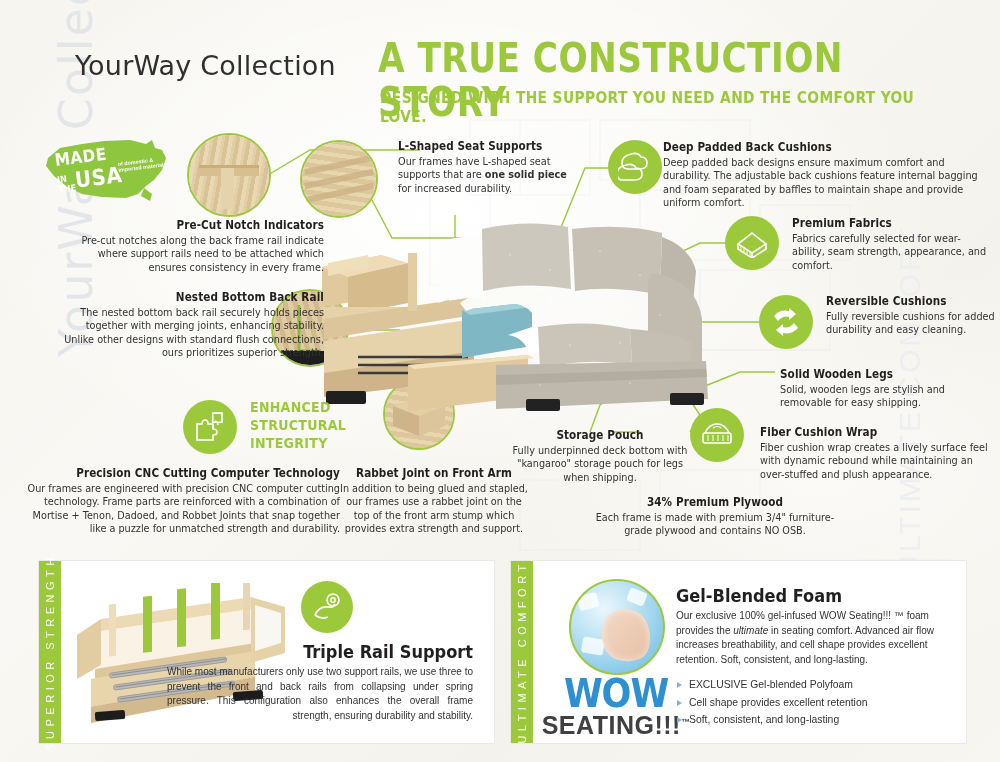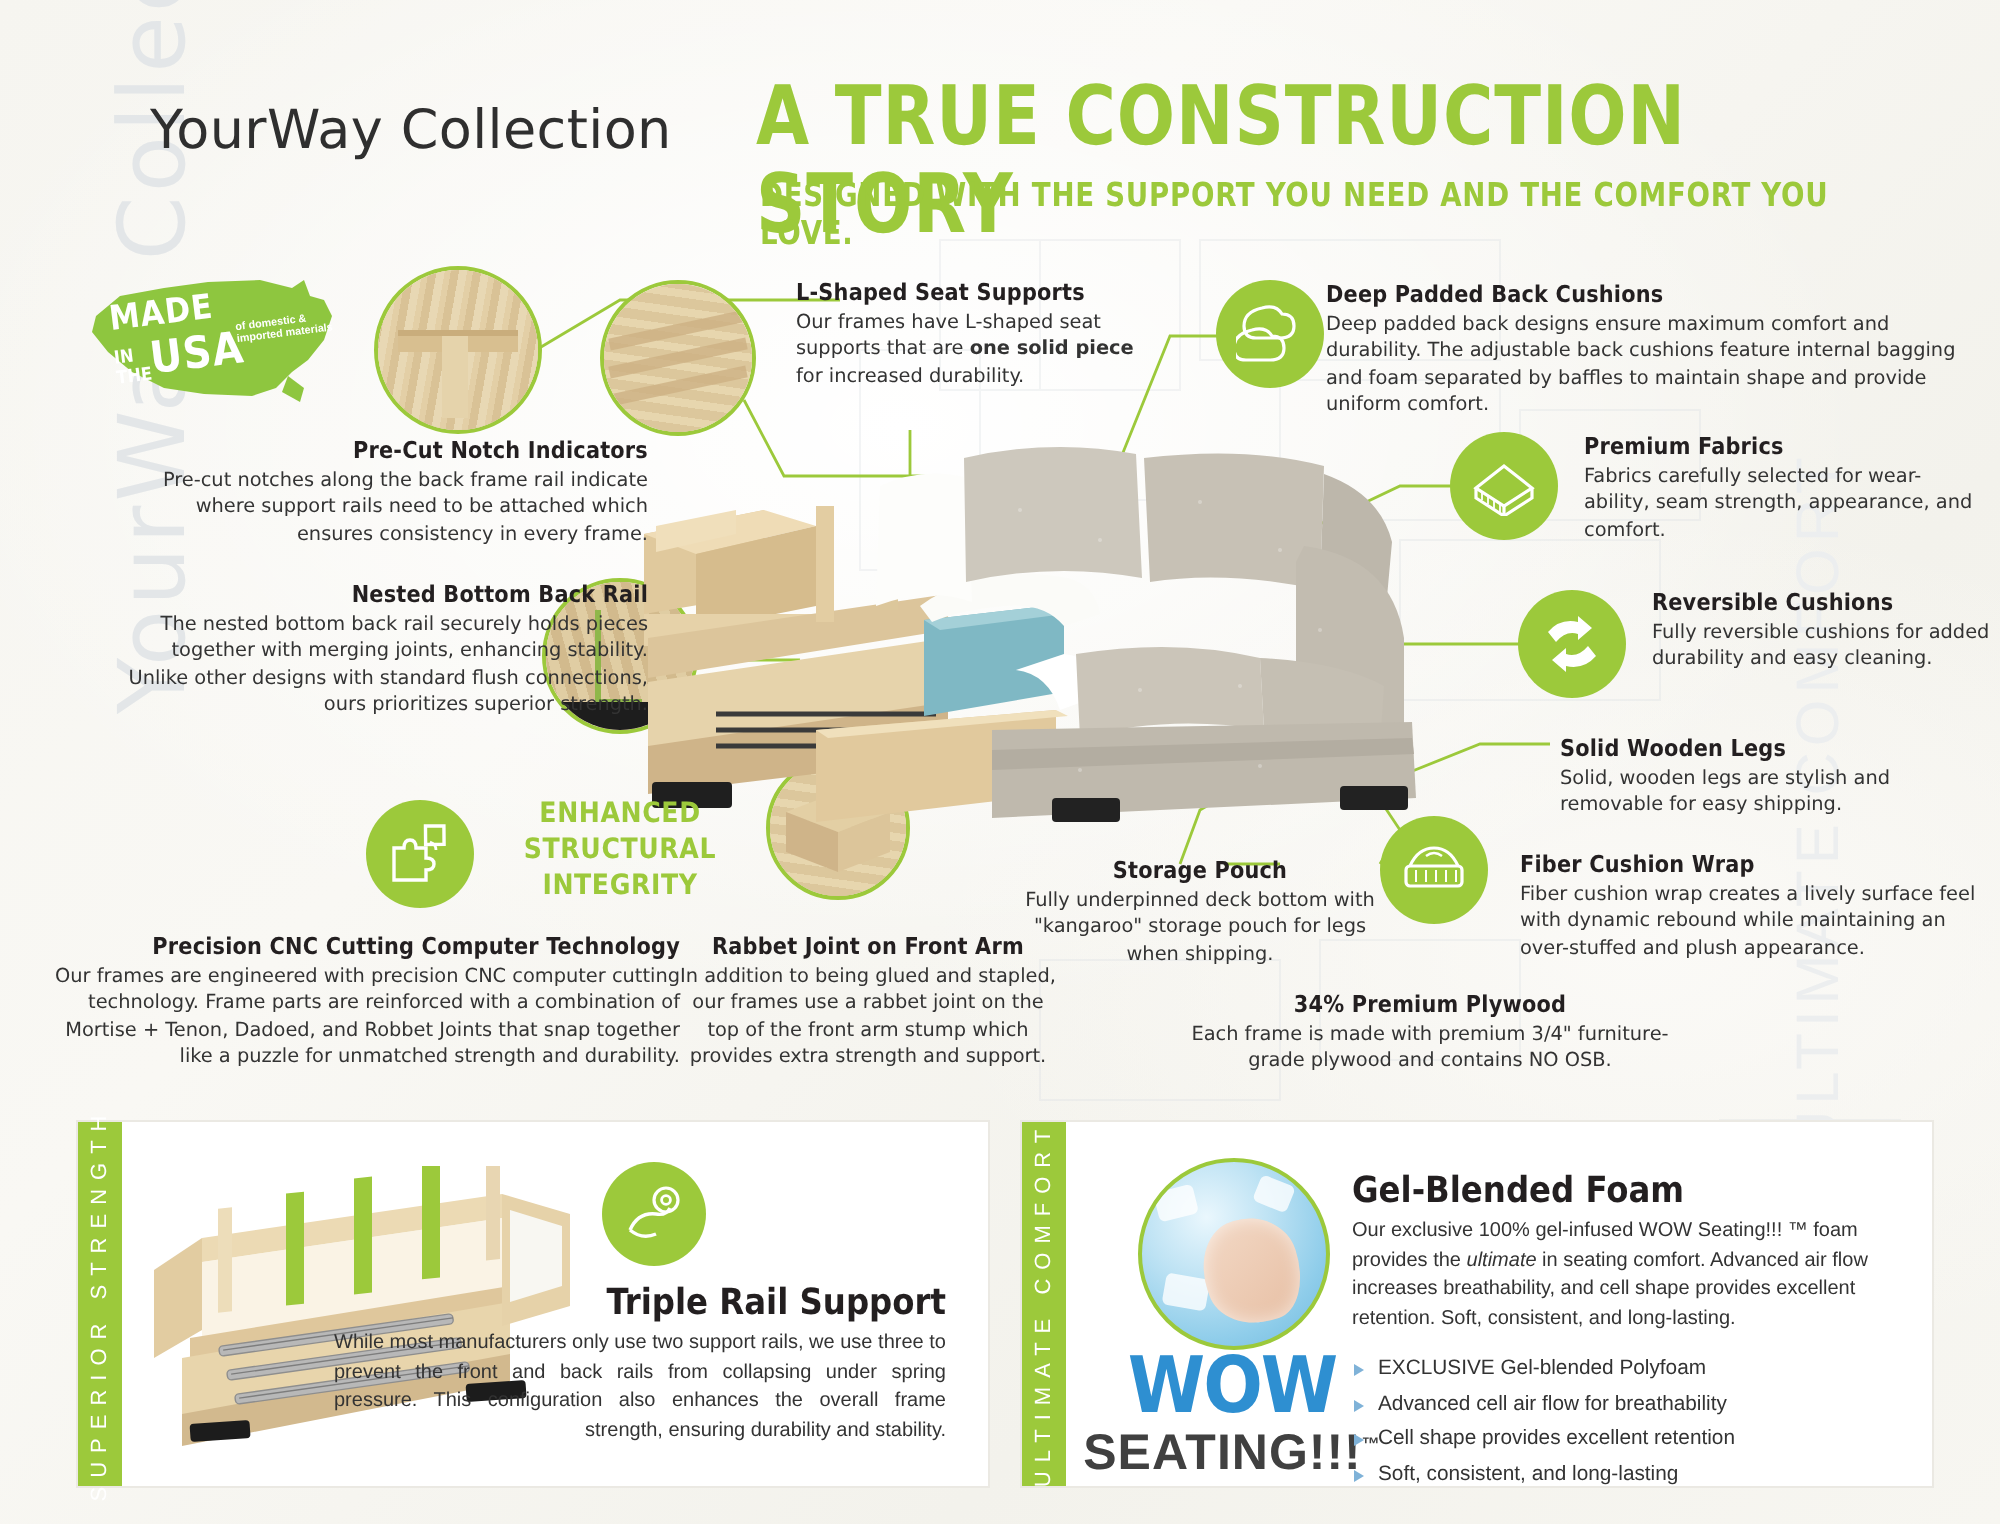--- a/index.html
+++ b/index.html
@@ -113,21 +113,21 @@
       linear-gradient(20deg,#eadcba,#c9b084);}
 
   
   .lines{position:absolute;inset:0;pointer-events:none;}
 
   
   .esi{
     position:absolute;left:250px;top:398px;width:120px;
     font-family:"DejaVu Sans Condensed","DejaVu Sans", sans-serif;
     font-weight:700;font-size:14px;line-height:18px;color:#9cc93b;
-    text-align:center;letter-spacing:.3px;
+    text-align:left;letter-spacing:.3px;
   }
 
   
   .panel{
     position:absolute;background:#fff;border:1px solid #ebe9e3;
   }
   .panel-tab{
     position:absolute;top:0;left:0;width:22px;height:100%;
     background:#9cc93b;
   }
@@ -556,18 +556,17 @@
 
   </div>
 
   <div style="position:absolute;left:165px;top:24px;width:272px;">
     <div class="p-head">Gel-Blended Foam</div>
     <div class="p-body">
       <span>Our exclusive 100% gel-infused WOW Seating!!! ™ foam provides the </span><i>ultimate</i><span> in seating comfort. Advanced air flow increases breathability, and cell shape provides excellent retention. Soft, consistent, and long-lasting.</span>
     </div>
     <ul class="bullets">
       <li>EXCLUSIVE Gel-blended Polyfoam</li>
-      <li>Advanced cell air flow for breathability</li>
       <li>Cell shape provides excellent retention</li>
       <li>Soft, consistent, and long-lasting</li>
     </ul>
   </div>
 </div>
 
 </body></html>

